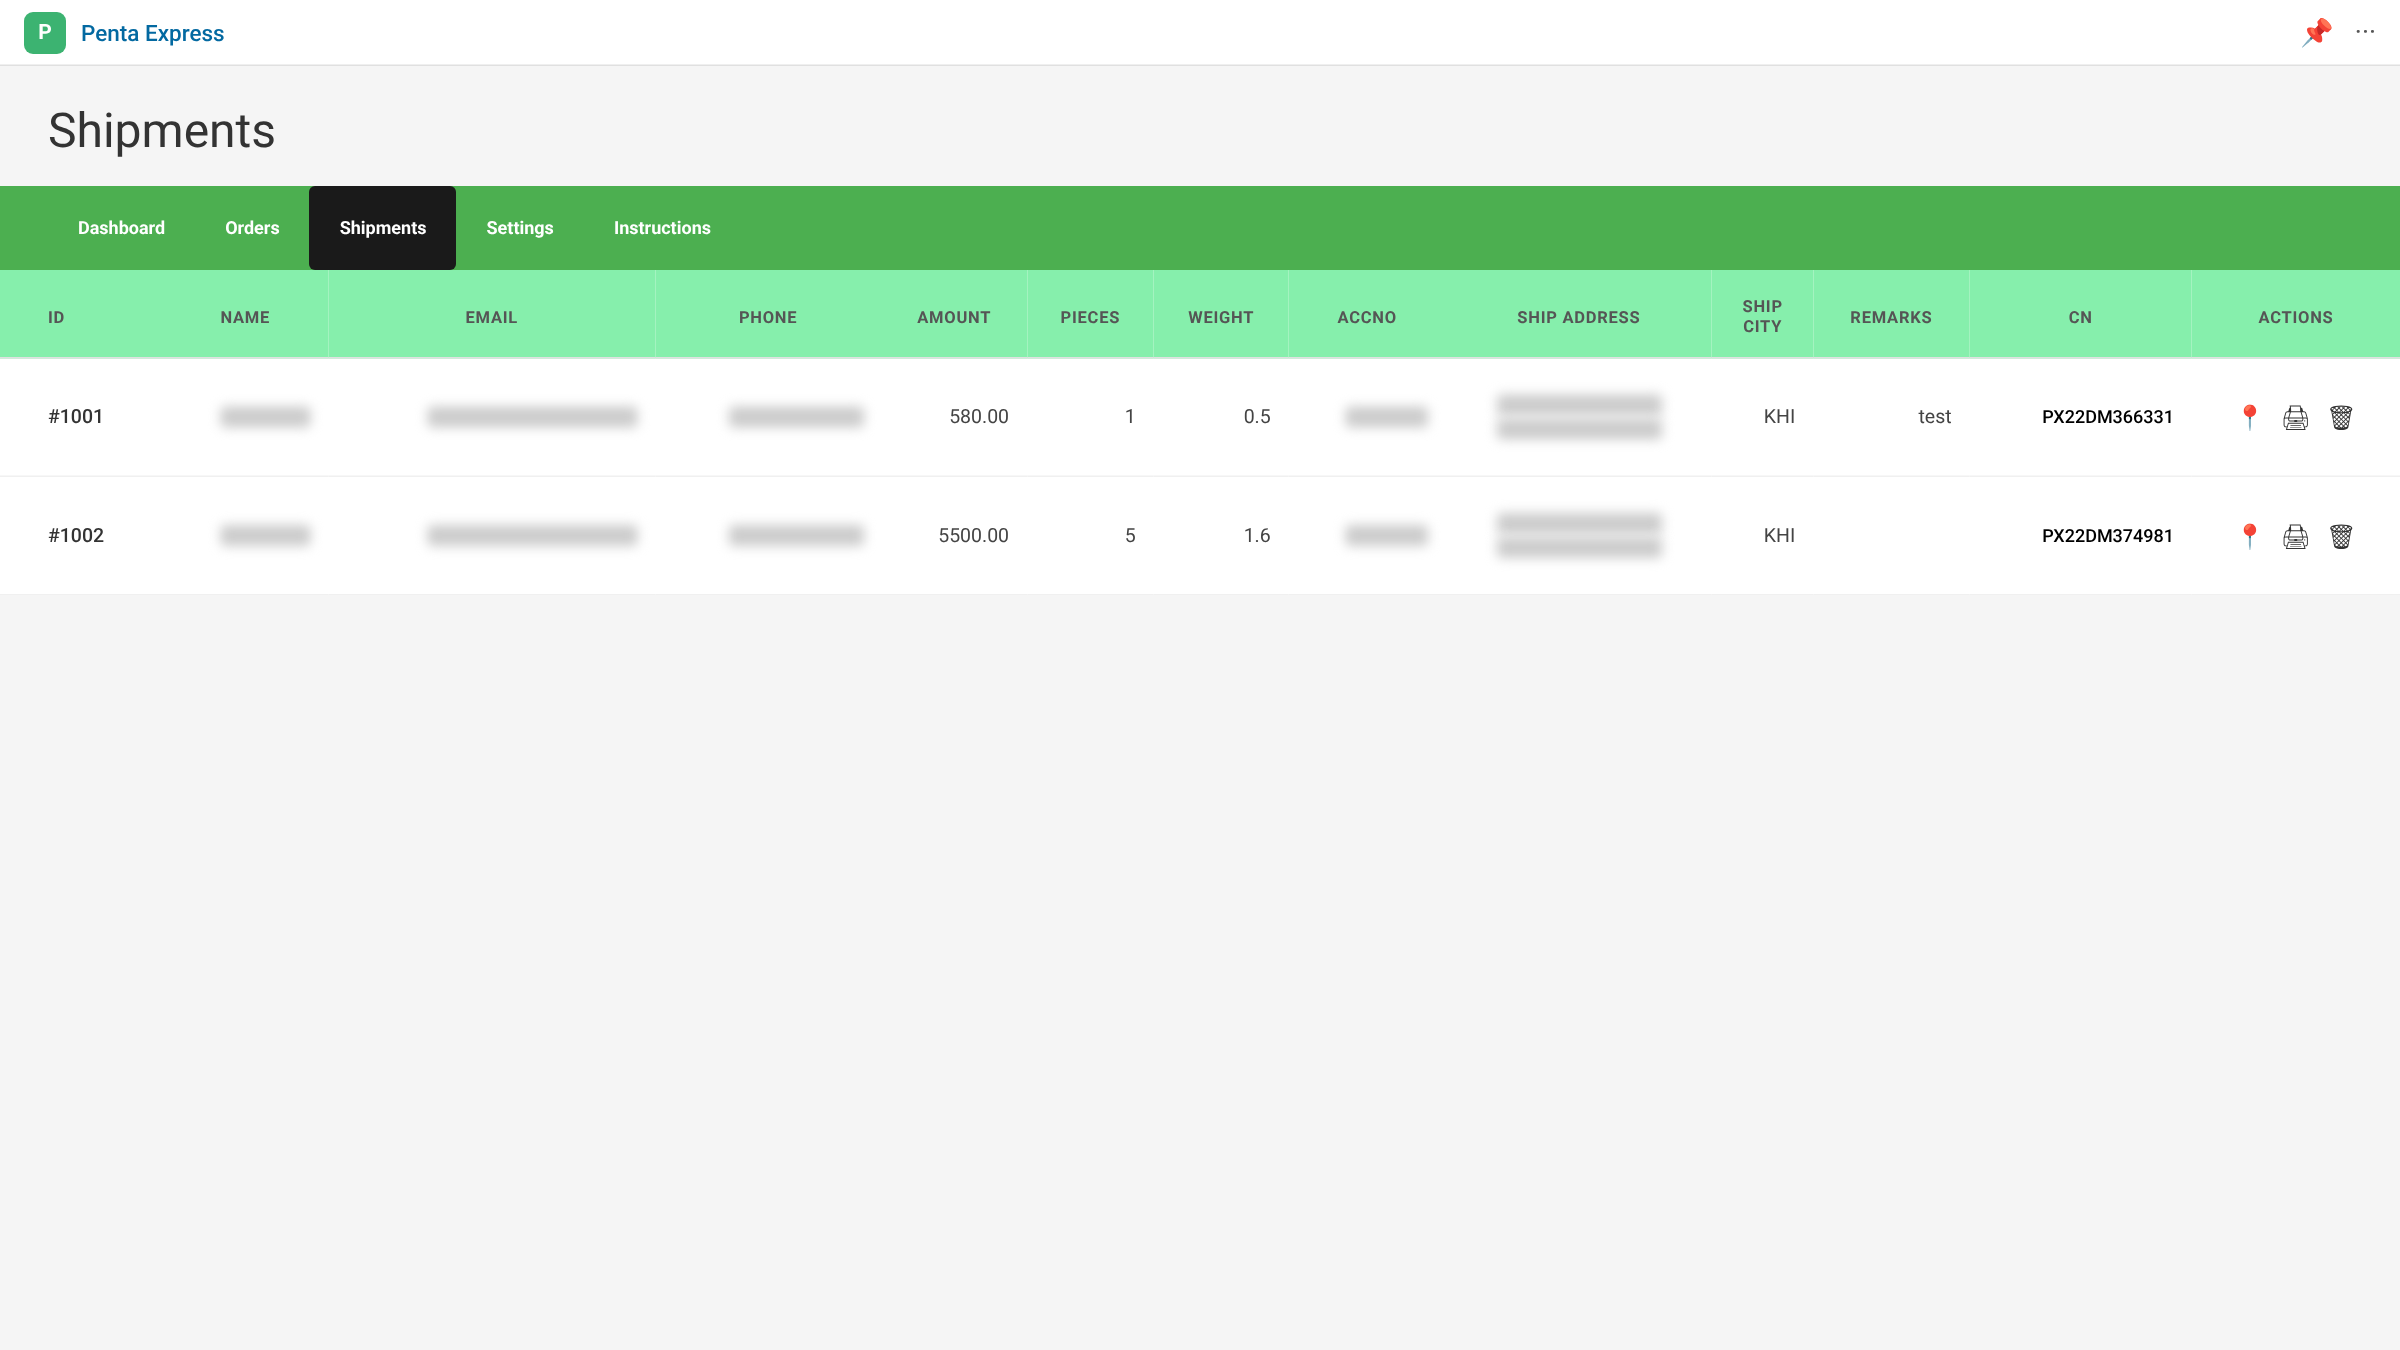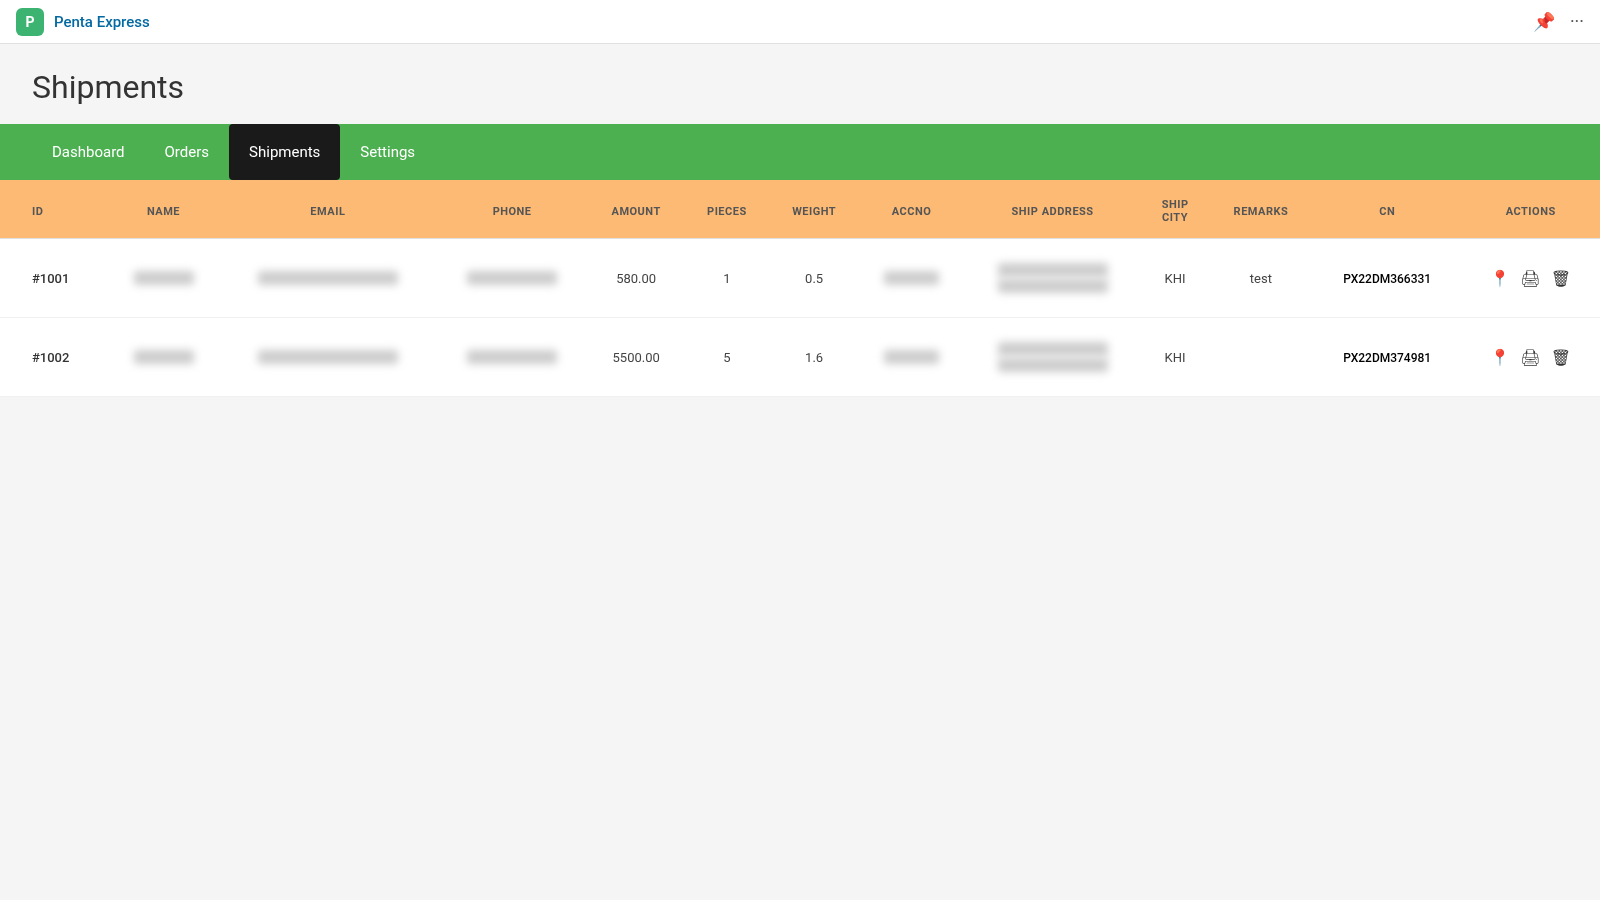--- a/index.html
+++ b/index.html
@@ -67,29 +67,30 @@
     
     .navbar {
       background: #4caf50;
       display: flex;
       align-items: center;
       padding: 0 32px;
       height: 56px;
     }
     .nav-item {
       color: #fff;
-      font-size: 15px;
+      font-size: 12px;
       padding: 0 20px;
       cursor: pointer;
       text-decoration: none;
       display: flex;
       align-items: center;
       height: 100%;
       border-radius: 0;
       transition: background 0.15s;
+      font-weight: bold;
     }
     .nav-item.active {
       background: #1a1a1a;
       color: #fff;
       border-radius: 4px;
     }
 
     
     .table-area {
       background: #ffffff;
@@ -105,32 +106,32 @@
       border-bottom: 1px solid #e0e0e0;
     }
     thead th {
       padding: 18px 12px 14px 12px;
       text-align: center;
       font-size: 11px;
       font-weight: 700;
       color: #555;
       letter-spacing: 0.5px;
       text-transform: uppercase;
-      background: #fdba74;
+      background: #86efac;
     }
     thead th:first-child {
       text-align: left;
       padding-left: 32px;
     }
     tbody tr {
       border-bottom: 1px solid #f0f0f0;
     }
     tbody td {
       padding: 22px 12px;
-      text-align: center;
+      text-align: right;
       font-size: 13px;
       color: #444;
     }
     tbody td:first-child {
       text-align: left;
       padding-left: 32px;
       color: #333;
       font-weight: 500;
       margin-left: 16px;
     }
@@ -187,20 +188,21 @@
 
 <div class="page-title-area">
   <h1 class="page-title">Shipments</h1>
 </div>
 
 <nav class="navbar">
   <a class="nav-item">Dashboard</a>
   <a class="nav-item">Orders</a>
   <a class="nav-item active">Shipments</a>
   <a class="nav-item">Settings</a>
+  <a class="nav-item">Instructions</a>
 </nav>
 
 <div class="table-area">
   <table>
     <thead>
       <tr>
         <th>ID</th>
         <th>NAME</th>
         <th>EMAIL</th>
         <th>PHONE</th>

